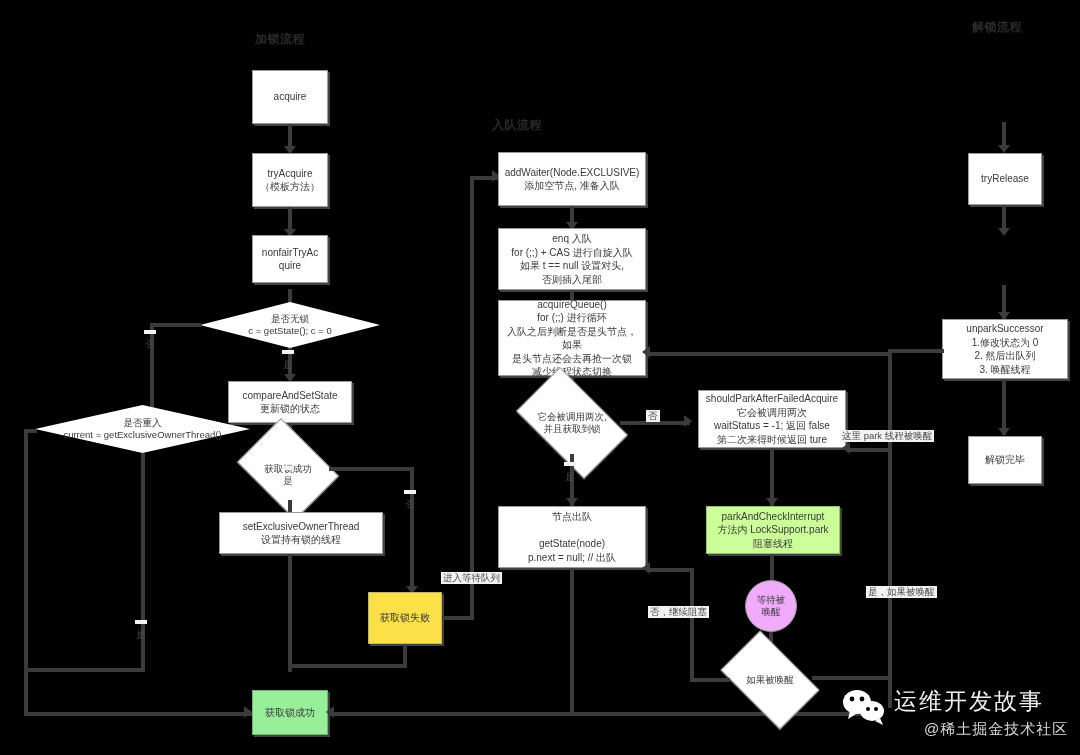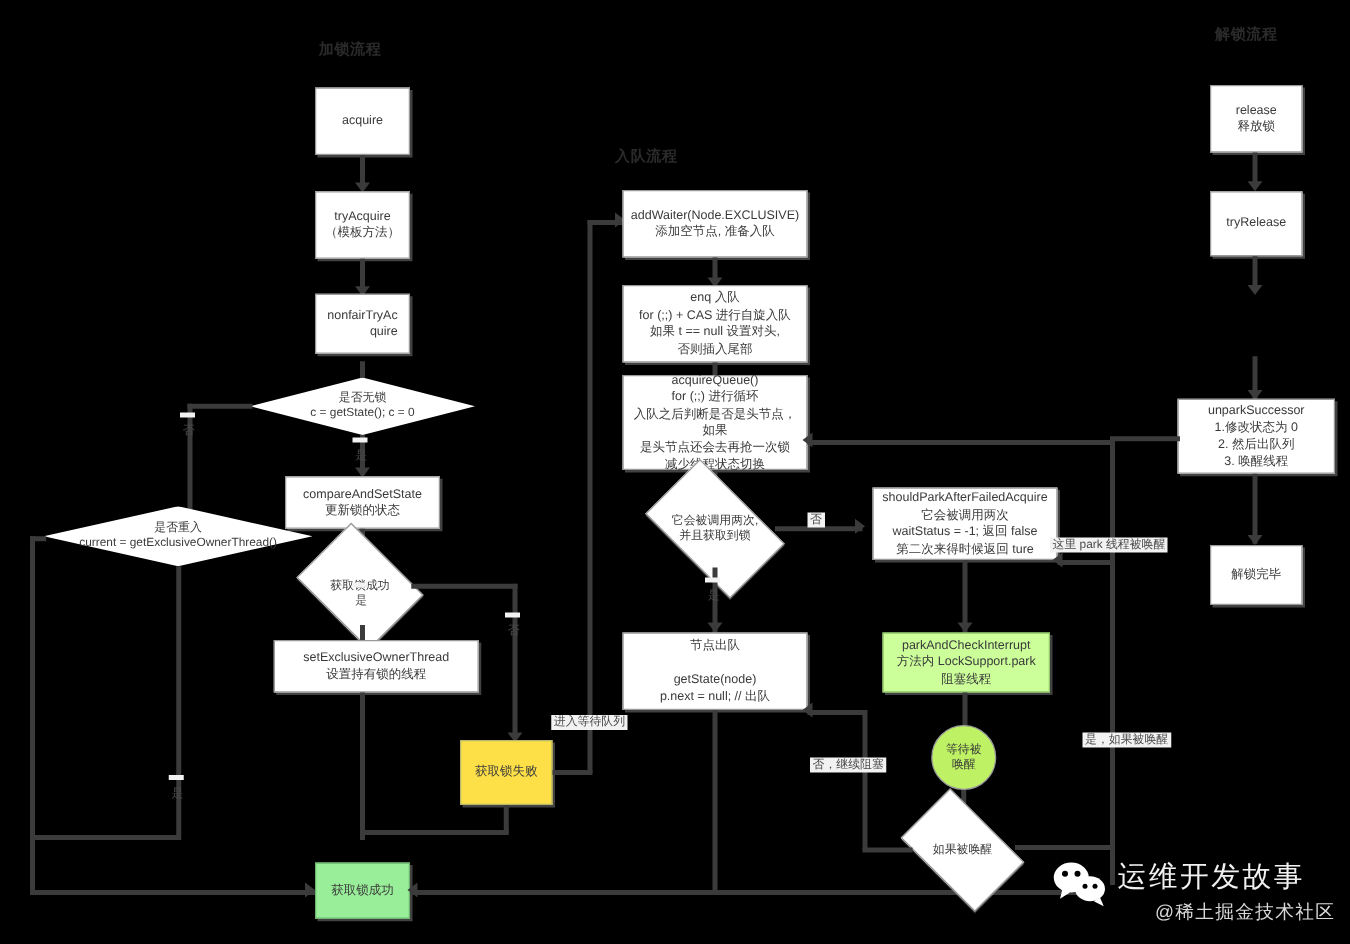--- a/index.html
+++ b/index.html
@@ -69,21 +69,21 @@
     transform: none;
     background: #ffffff;
     border: none;
     clip-path: polygon(50% 0%, 100% 50%, 50% 100%, 0% 50%);
     box-shadow: none;
   }
 
   .circle {
     position: absolute;
     border-radius: 50%;
-    background: #bef264;
+    background: #f0abfc;
     border: 1px solid #9a9a9a;
     display: flex;
     align-items: center;
     justify-content: center;
     text-align: center;
     font-size: 9.5px;
     color: #3a3a3a;
     line-height: 1.3;
     white-space: pre-line;
   }
@@ -167,21 +167,21 @@
 
   <div class="node box" style="left:252px; top:70px; width:76px; height:54px;">acquire</div>
   <div class="ln lnv" style="left:288px; top:124px; height:25px;"></div>
   <div class="arrow down" style="left:284px; top:146px;"></div>
 
   <div class="node box" style="left:252px; top:153px; width:76px; height:54px;">tryAcquire
 （模板方法）</div>
   <div class="ln lnv" style="left:288px; top:207px; height:25px;"></div>
   <div class="arrow down" style="left:284px; top:229px;"></div>
 
-  <div class="node box" style="left:252px; top:235px; width:76px; height:48px;text-align:right;">nonfairTryAc
+  <div class="node box" style="left:252px; top:235px; width:76px; height:48px;">nonfairTryAc
 quire</div>
   <div class="ln lnv" style="left:288px; top:289px; height:18px;"></div>
 
   <div class="diamond flat" style="left:200px; top:302px; width:180px; height:46px;text-decoration:underline;">
     <div class="dshape"></div>
     <div class="dlabel">是否无锁
 c = getState(); c = 0</div>
   </div>
 
   <div class="ln lnh" style="left:150px; top:323px; width:52px;"></div>
@@ -317,22 +317,20 @@
 
   <div class="ln lnv" style="left:888px; top:352px; height:356px;"></div>
   <div class="ln lnh" style="left:812px; top:676px; width:78px;"></div>
   <div class="elabel" style="left:866px; top:586px;">是，如果被唤醒</div>
   <div class="ln lnh" style="left:846px; top:448px; width:44px;"></div>
   <div class="arrow left" style="left:842px; top:442px;"></div>
 
   <div class="ln lnh" style="left:646px; top:352px; width:244px;"></div>
   <div class="arrow left" style="left:642px; top:346px;"></div>
 
-  <div class="node box" style="left:968px; top:68px; width:74px; height:54px;">release
-释放锁</div>
   <div class="ln lnv" style="left:1002px; top:122px; height:28px;"></div>
   <div class="arrow down" style="left:998px; top:145px;"></div>
 
   <div class="node box" style="left:968px; top:153px; width:74px; height:52px;">tryRelease</div>
   <div class="ln lnv" style="left:1002px; top:205px; height:28px;"></div>
   <div class="arrow down" style="left:998px; top:228px;"></div>
 
   <div class="ln lnv" style="left:1002px; top:285px; height:34px;"></div>
   <div class="arrow down" style="left:998px; top:312px;"></div>
 

